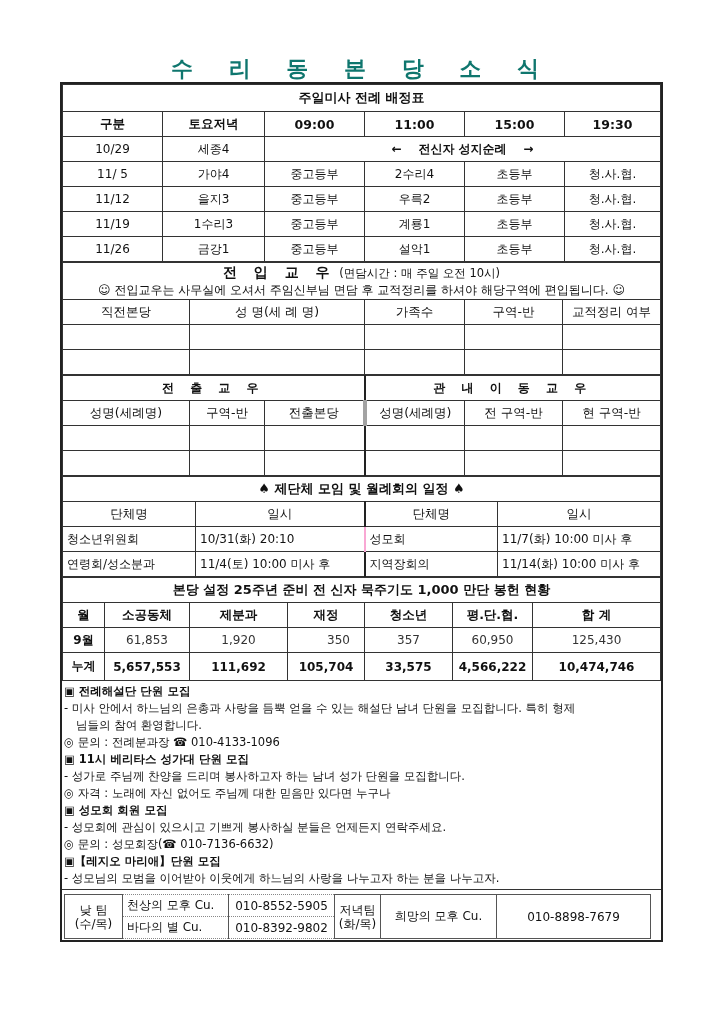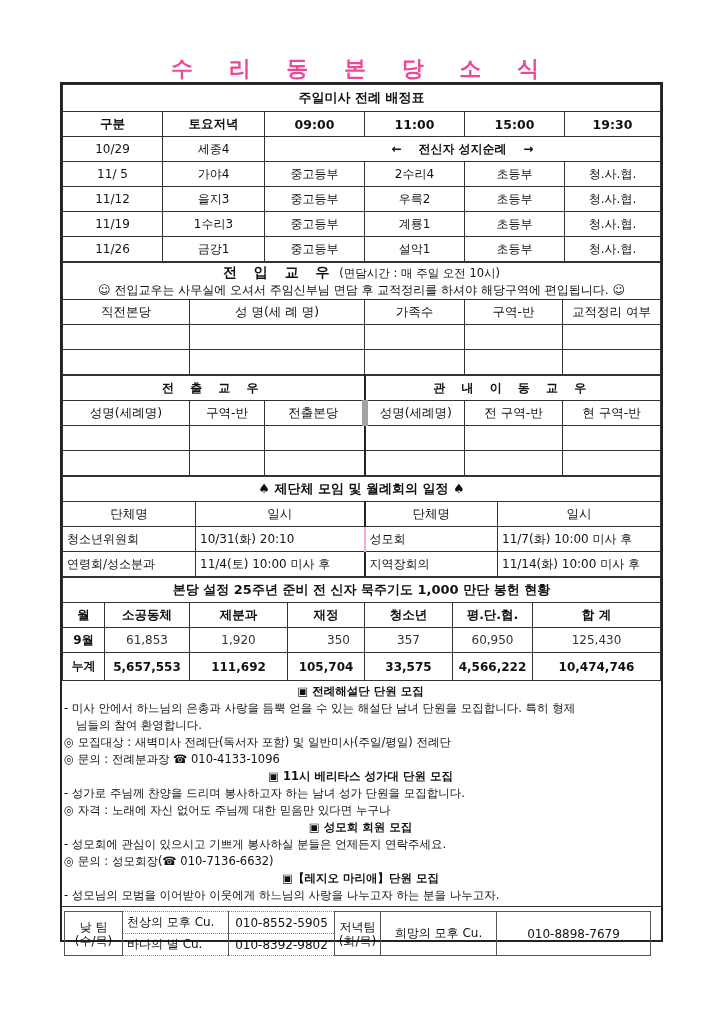--- a/index.html
+++ b/index.html
@@ -1,27 +1,27 @@
 <!DOCTYPE html>
 <html><head>
 <meta charset="utf-8">
 <style>
   html, body { margin: 0; padding: 0; background: #ffffff; }
   body { width: 724px; height: 1024px; position: relative; font-family: "DejaVu Sans", "Liberation Sans", sans-serif; color: #111; overflow: hidden; }
-  .title { position: absolute; left: 0; top: 54px; width: 724px; text-align: center; font-size: 22px; font-weight: bold; letter-spacing: 14px; color: #ec4899; }
+  .title { position: absolute; left: 0; top: 54px; width: 724px; text-align: center; font-size: 22px; font-weight: bold; letter-spacing: 14px; color: #0f766e; }
   .frame { position: absolute; left: 60px; top: 82px; width: 603px; height: 860px; border: 2px solid #222; box-sizing: border-box; }
   table { border-collapse: collapse; width: 100%; table-layout: fixed; }
   td { border: 1px solid #333; text-align: center; font-size: 12px; padding: 0; height: 24px; overflow: hidden; white-space: nowrap; }
   .sec-title { font-weight: bold; font-size: 13px; }
   .hdr td { font-size: 12.5px; }
   .bold td { font-weight: bold; }
   .left { text-align: left; padding-left: 4px; }
   .right-pad { text-align: right; padding-right: 14px; }
   .notice { padding: 2px 4px 2px 2px; font-size: 11.5px; line-height: 17px; }
-  .notice .h { font-weight: bold; text-align: center; }
+  .notice .h { font-weight: bold; }
   .notice .indent { padding-left: 12px; }
   .teams { margin: 4px 6px 6px 2px; width: calc(100% - 12px); }
   .teams td { border: 1px solid #555; height: 21px; font-size: 12px; }
   .teams td.dotted { border-top: 1px dotted #888; border-bottom: 1px dotted #888; }
 </style>
 </head>
 <body>
 
 <div class="title">수 리 동 본 당 소 식</div>
 
@@ -138,21 +138,21 @@
         <col>
       </colgroup>
     <tbody>
         <tr class="sec-title">
       <td colspan="3" style="letter-spacing:6px; border-right:2px solid #222">전 출 교 우</td>
       <td colspan="3" style="letter-spacing:6px">관 내 이 동 교 우</td>
     </tr>
     <tr class="hdr">
       <td>성명(세례명)</td>
       <td>구역-반</td>
-      <td style="border-right:6px solid #a3a3a3">전출본당</td>
+      <td style="border-right:4px solid #a3a3a3">전출본당</td>
       <td>성명(세례명)</td>
       <td>전 구역-반</td>
       <td>현 구역-반</td>
     </tr>
     <tr>
           <td></td>
           <td></td>
           <td style="border-right:2px solid #222"></td>
           <td></td>
           <td></td>
@@ -243,21 +243,20 @@
       <td>10,474,746</td>
     </tr>
   </tbody>
     </table>
 
   <div class="notice">
     <div>
       <div class="h">▣ 전례해설단 단원 모집</div>
       <div>- 미사 안에서 하느님의 은총과 사랑을 듬뿍 얻을 수 있는 해설단 남녀 단원을 모집합니다. 특히 형제</div>
       <div class="indent">님들의 참여 환영합니다.</div>
-      <div>◎ 모집대상 : 새벽미사 전례단(독서자 포함) 및 일반미사(주일/평일) 전례단</div>
       <div>◎ 문의 : 전례분과장 ☎ 010-4133-1096</div>
     </div>
     <div>
       <div class="h">▣ 11시 베리타스 성가대 단원 모집</div>
       <div>- 성가로 주님께 찬양을 드리며 봉사하고자 하는 남녀 성가 단원을 모집합니다.</div>
       <div>◎ 자격 : 노래에 자신 없어도 주님께 대한 믿음만 있다면 누구나</div>
     </div>
     <div>
       <div class="h">▣ 성모회 회원 모집</div>
       <div>- 성모회에 관심이 있으시고 기쁘게 봉사하실 분들은 언제든지 연락주세요.</div>

